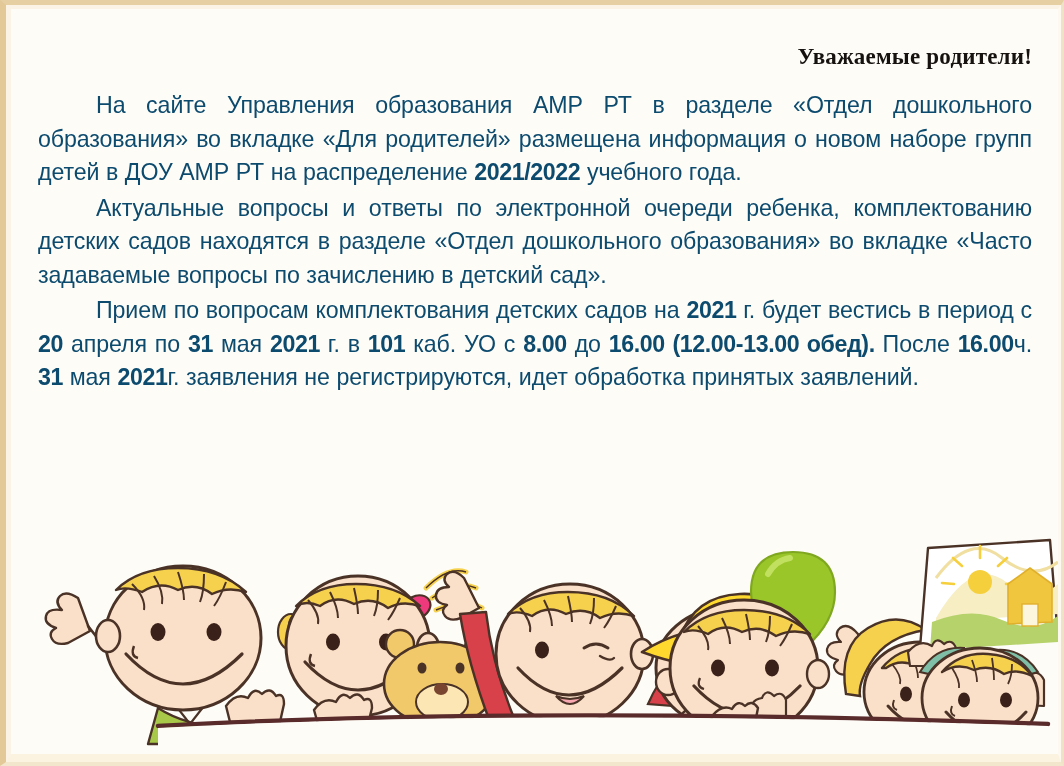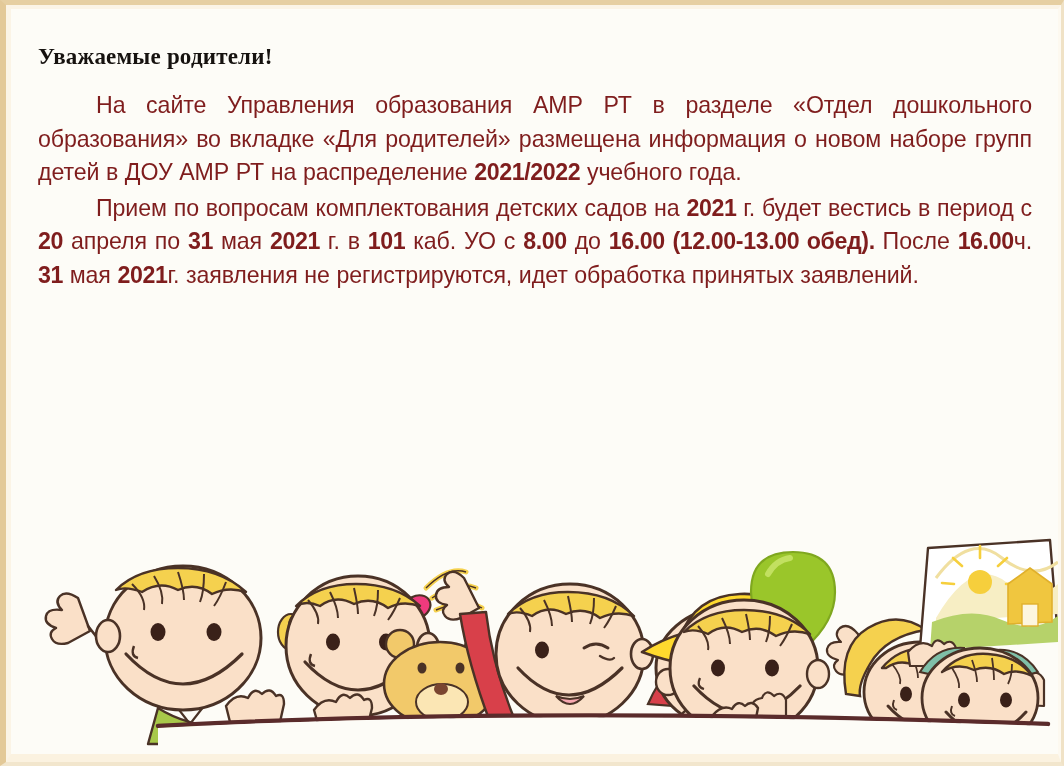--- a/index.html
+++ b/index.html
@@ -52,31 +52,31 @@
     left: 38px;
     right: 32px;
     top: 44px;
     z-index: 3;
   }
 
   .headline {
     font-family: "Liberation Serif", serif;
     font-weight: bold;
     font-size: 23px;
-    text-align: left;
+    text-align: right;
     color: #16120f;
     letter-spacing: .2px;
     margin: 0 0 20px 0;
     line-height: 1.1;
   }
 
   .para {
     font-size: 23.2px;
     line-height: 33.5px;
-    color: #7f1d1d;
+    color: #0c4a6e;
     text-align: justify;
     text-justify: inter-word;
     text-indent: 58px;
     margin: 0 0 2px 0;
     letter-spacing: -0.1px;
     word-spacing: 0.3px;
   }
   .para:last-of-type { margin-bottom: 0; }
 
   b, .b {
@@ -101,20 +101,21 @@
 <div class="poster" style="background: rgb(253, 252, 247);">
 
   <div class="frame-outer"></div>
   <div class="frame-inner"></div>
 
   <div class="content">
 
     <h1 class="headline">Уважаемые родители!</h1>
 
     <p class="para"><span>На сайте Управления образования АМР РТ в разделе «Отдел дошкольного образования» во вкладке «Для родителей» размещена информация о новом наборе групп детей в ДОУ АМР РТ на распределение </span><b>2021/2022</b><span> учебного года.</span></p>
+    <p class="para"><span>Актуальные вопросы и ответы по электронной очереди ребенка, комплектованию детских садов находятся в разделе «Отдел дошкольного образования» во  вкладке «Часто задаваемые вопросы по зачислению в детский сад».</span></p>
     <p class="para"><span>Прием по вопросам комплектования детских садов на </span><b>2021</b><span> г. будет вестись  в период с </span><b>20</b><span> апреля по </span><b>31</b><span> мая </span><b>2021</b><span> г. в </span><b>101</b><span> каб.  УО  с  </span><b>8.00</b><span> до </span><b>16.00 (12.00-13.00 обед).</b><span> После </span><b>16.00</b><span>ч. </span><b>31</b><span> мая </span><b>2021</b><span>г. заявления не регистрируются, идет обработка принятых заявлений.</span></p>
 
   </div>
 
   <div class="illustration">
     <svg viewBox="0 0 1050 230" preserveAspectRatio="none" aria-hidden="true">
       <defs>
         <clipPath id="clipAll">
             <rect x="0" y="0" width="1050" height="230"></rect>
           </clipPath>

